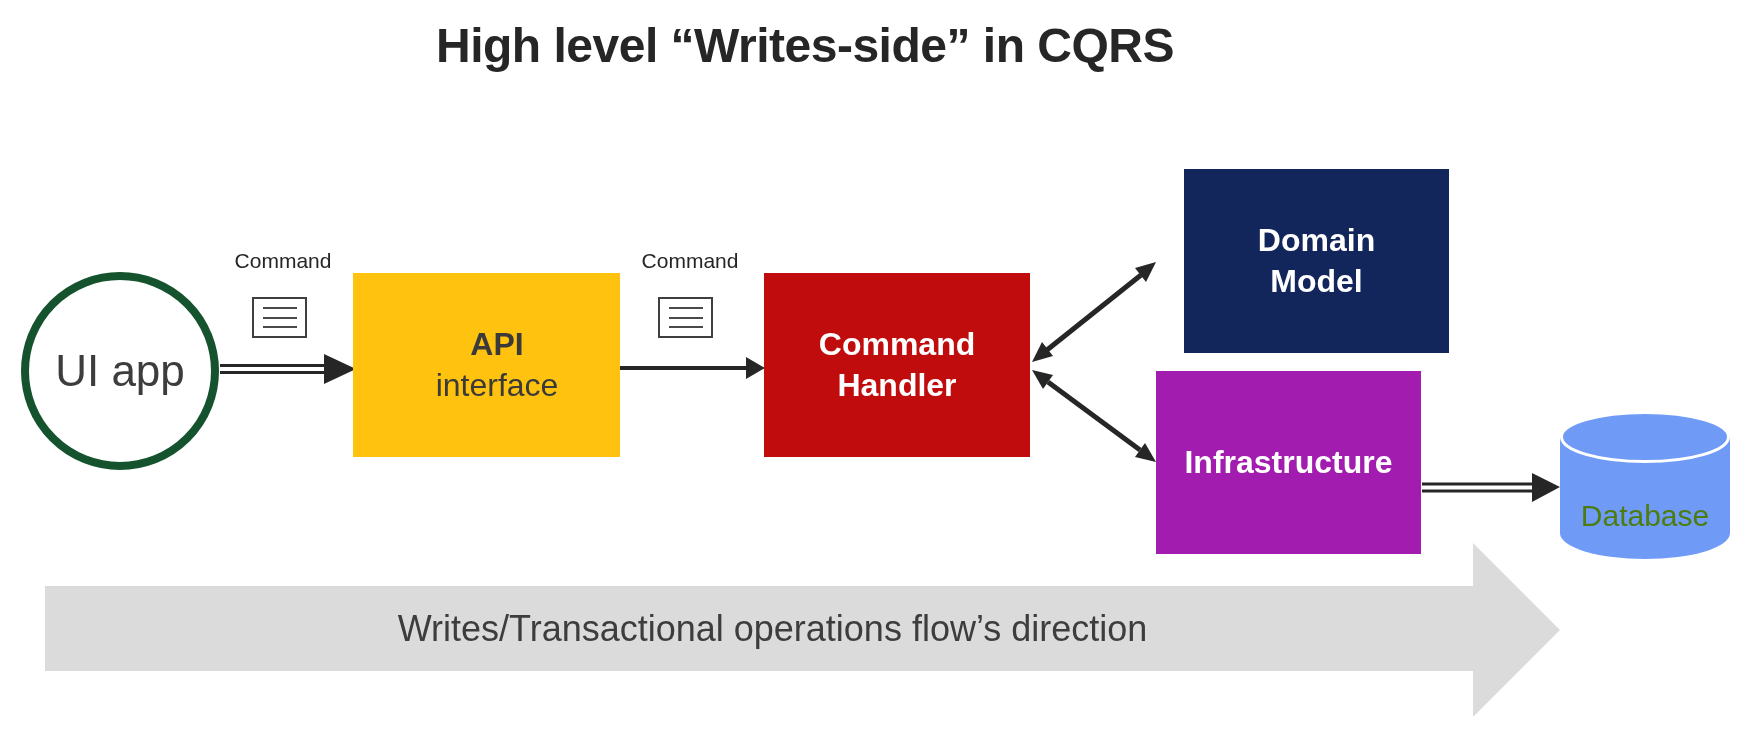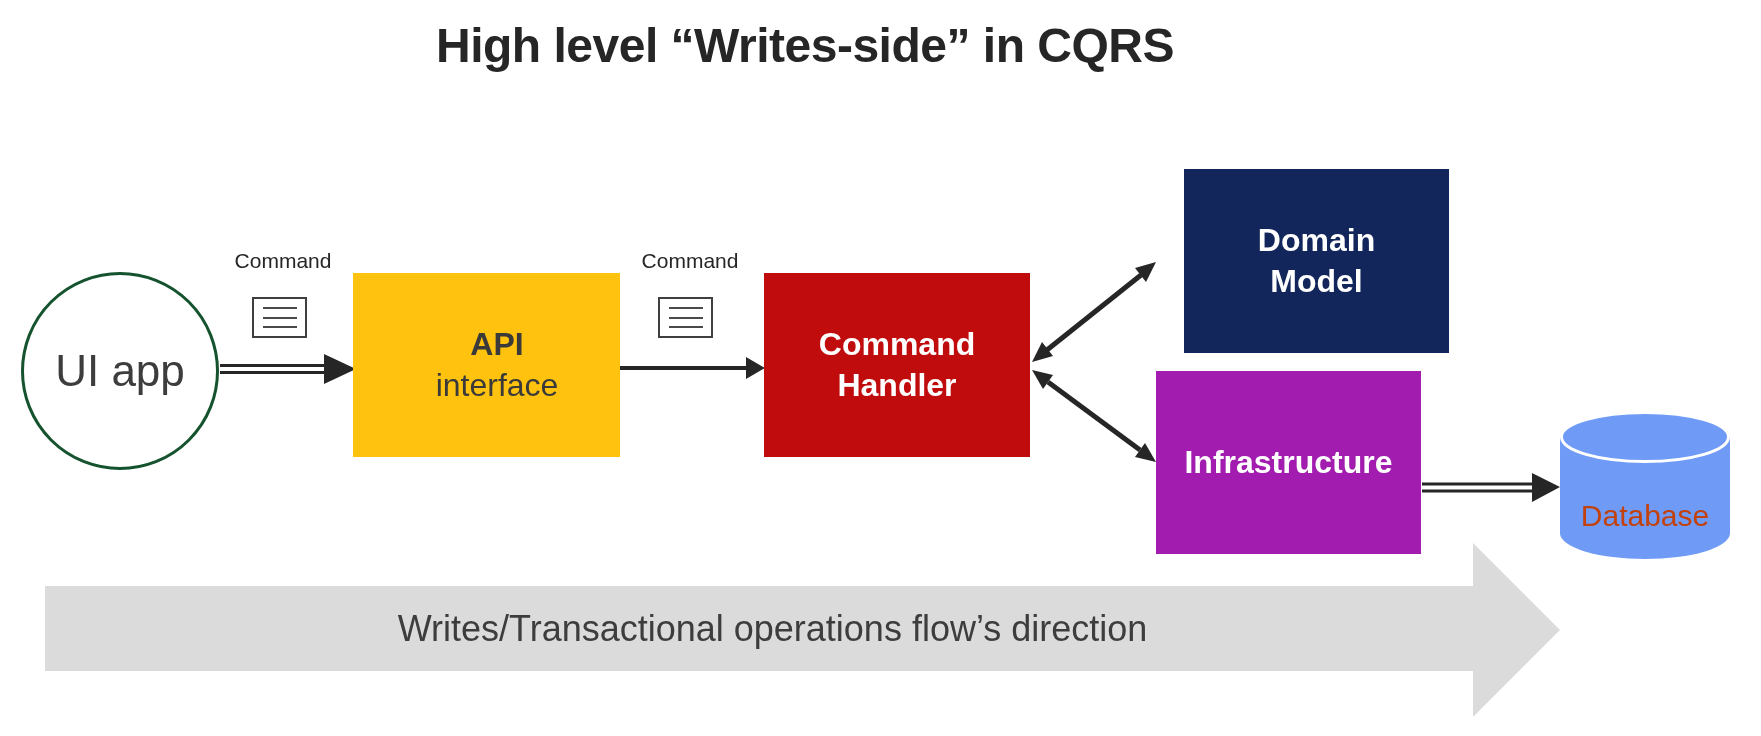--- a/index.html
+++ b/index.html
@@ -11,21 +11,21 @@
 
   .title {
     position:absolute; left:0; top:18px; width:1610px; margin:0;
     text-align:center; font-size:48px; font-weight:bold; color:#262626;
     letter-spacing:-0.5px;
   }
 
   .node { position:absolute; display:flex; flex-direction:column; align-items:center; justify-content:center; box-sizing:border-box; }
   .ui-circle {
     left:21px; top:272px; width:198px; height:198px;
-    border:3px solid #14532d; border-radius:50%; background:#ffffff;
+    border:8px solid #14532d; border-radius:50%; background:#ffffff;
     font-size:44px; color:#3d3d3d;
   }
   .box { font-weight:bold; font-size:32px; line-height:41px; text-align:center; }
   .box-api   { left:353px;  top:273px; width:267px; height:184px; background:#FFC20E; color:#3a3a3a;padding-left:21px; }
   .box-api .sub { font-weight:normal; }
   .box-ch    { left:764px;  top:273px; width:266px; height:184px; background:#C00C0C; color:#ffffff; }
   .box-dm    { left:1156px; top:169px; width:265px; height:184px; background:#12265B; color:#ffffff;margin-left:28px; }
   .box-infra { left:1156px; top:371px; width:265px; height:183px; background:#a21caf; color:#ffffff; }
 
   .cmd-label { position:absolute; width:130px; text-align:center; font-size:21px; color:#262626; }
@@ -38,21 +38,21 @@
     justify-content:space-evenly; align-items:center;
   }
   .doc-icon span { display:block; width:34px; height:2px; background:#4a4a4a; }
   .doc-1 { left:252px; top:297px; }
   .doc-2 { left:658px; top:297px; }
 
   .cyl-svg { position:absolute; left:1560px; top:411px; }
   .db-ellipse { stroke:#ffffff; stroke-width:3px; }
   .db-label {
     position:absolute; left:1560px; top:499px; width:170px;
-    text-align:center; font-size:30px; color:#c2410c;
+    text-align:center; font-size:30px; color:#4d7c0f;
   }
 
   .banner-text {
     position:absolute; left:45px; top:586px; width:1428px; height:85px;
     display:flex; align-items:center; justify-content:center;
     padding-left:27px; box-sizing:border-box;
     font-size:36px; color:#3d3d3d; white-space:nowrap;
   }
 </style>
 </head>

